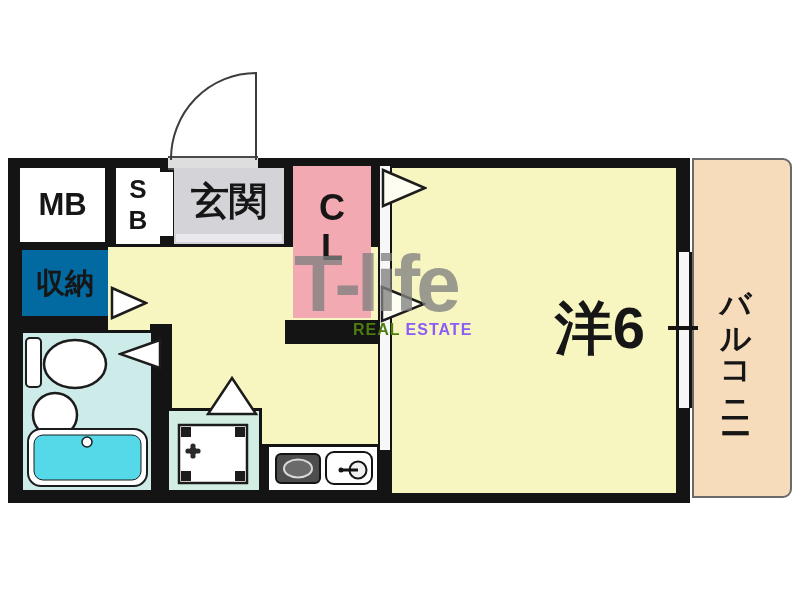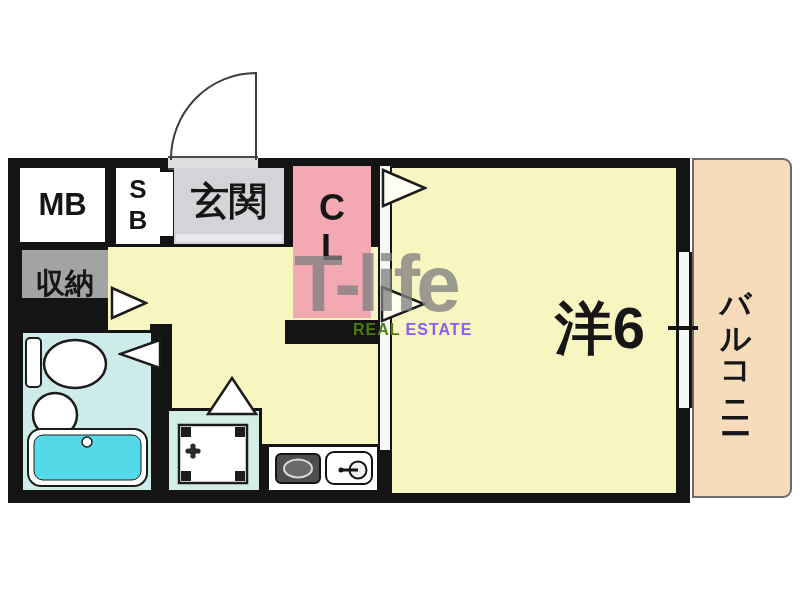--- a/index.html
+++ b/index.html
@@ -66,21 +66,21 @@
   <div class="abs" style="left: 174px; top: 168px; width: 110px; height: 76px; z-index: 4; background-color: rgb(212, 211, 216); font-family: Liberation Mono, monospace;">
     <div class="abs lbl" style="left:0;top:0;width:100%;height:100%;line-height:72px;font-size:38px;font-weight:600;">玄関</div>
     <div class="abs" style="left:2px;right:2px;bottom:2px;height:8px;background:#e9e8ec;"></div>
   </div>
 
   <div class="abs" style="left: 293px; top: 166px; width: 78px; height: 152px; z-index: 4; padding-top: 22px; background-color: rgb(243, 169, 177);">
     <div class="lbl" style="font-size:36px;font-weight:600;line-height:1.1;">C</div>
     <div class="lbl" style="font-size:36px;font-weight:600;line-height:1.1;">L</div>
   </div>
 
-  <div class="abs" style="left: 22px; top: 250px; width: 86px; height: 48px; z-index: 4; background-color: #a3a3a3;">
+  <div class="abs" style="left: 22px; top: 250px; width: 86px; height: 66px; z-index: 4; background-color: #0369a1;">
     <div class="abs lbl" style="left:0;top:0;width:100%;height:100%;line-height:66px;font-size:29px;font-weight:600;">収納</div>
   </div>
   <svg class="abs" style="left:110px;top:286px;z-index:5;" width="38" height="34" viewBox="0 0 38 34">
     <polygon points="2,2 36,17 2,32" fill="#ffffff" stroke="#1c1c1c" stroke-width="2.5"></polygon>
   </svg>
 
   <div class="abs" style="left: 20px; top: 330px; width: 134px; height: 163px; border: 3px solid rgb(20, 20, 20); z-index: 4; background-color: rgb(205, 236, 233);">
     <svg width="128" height="157" viewBox="0 0 128 157">
 
       <rect x="3" y="5" width="15" height="49" rx="4" fill="#ffffff" stroke="#1c1c1c" stroke-width="2"></rect>

